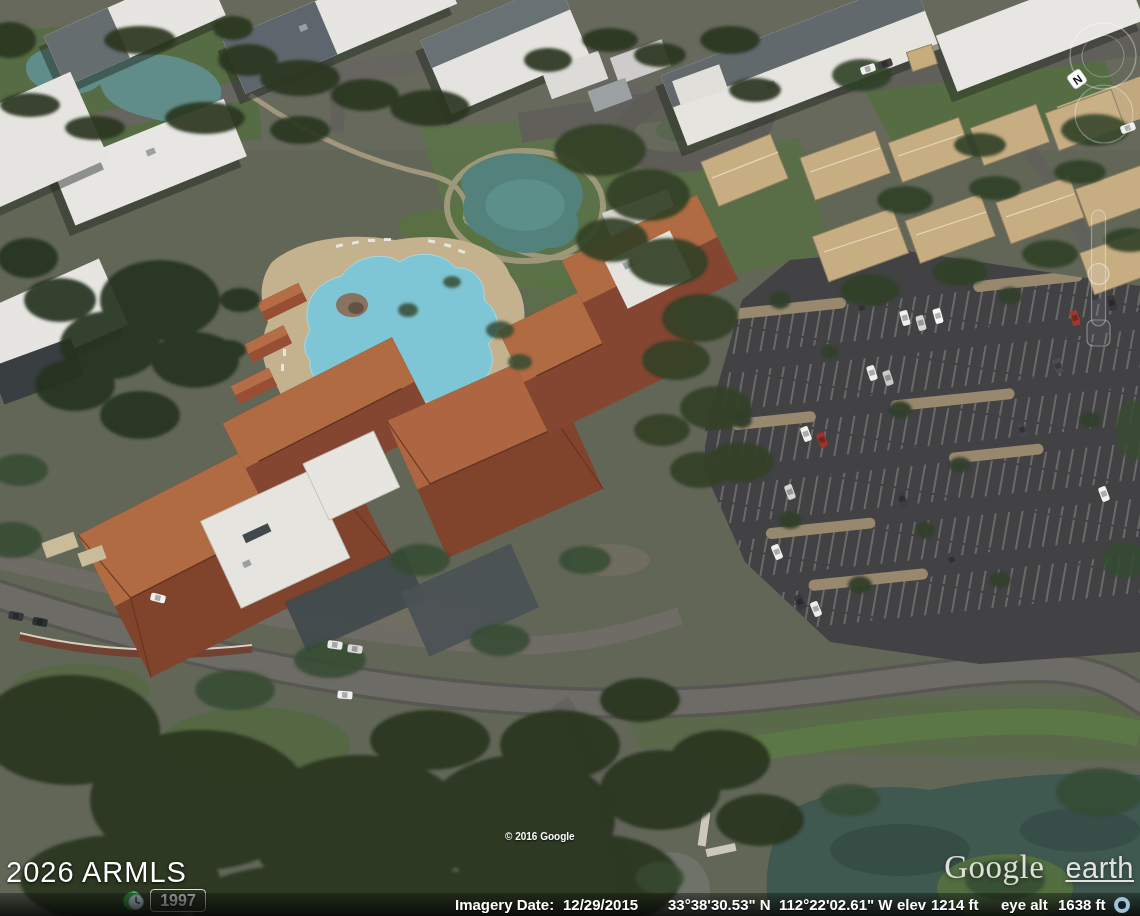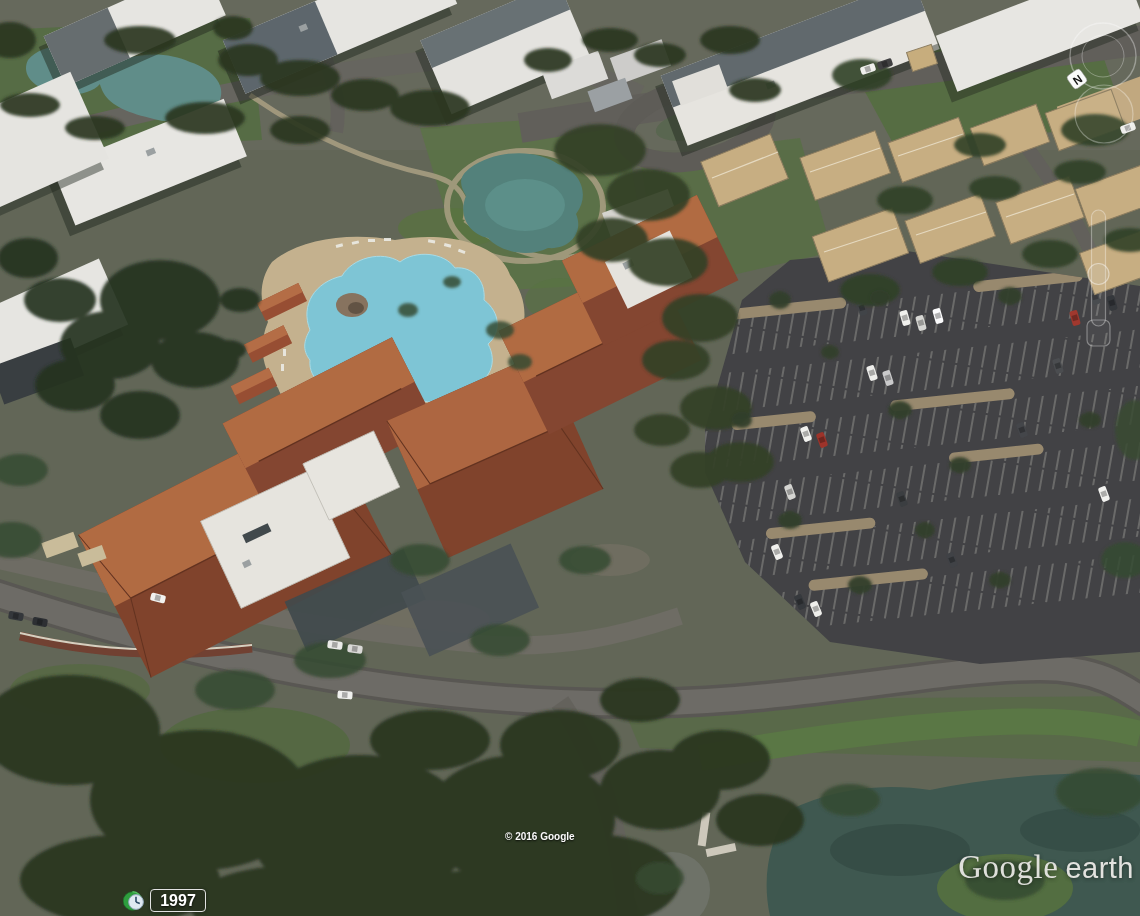--- a/index.html
+++ b/index.html
@@ -13,24 +13,24 @@
   .timectl{position:absolute;left:123px;top:889px;display:flex;align-items:center;gap:5px;}
   .clock{width:22px;height:22px;display:inline-block;}
   .yearbox{min-width:46px;height:21px;border:1.5px solid #e2e2e2;border-radius:4px;
     background:rgba(25,25,25,.22);color:#fff;font-size:16px;font-weight:bold;
     display:inline-flex;align-items:center;justify-content:center;padding:0 4px;
     text-shadow:0 1px 2px rgba(0,0,0,.8);box-shadow:0 0 3px rgba(0,0,0,.4);}
   
   .copyright{position:absolute;left:505px;top:831px;font-size:10px;font-weight:bold;color:#fbfbfb;
     text-shadow:0 1px 2px rgba(0,0,0,.8);}
   
-  .gelogo{position:absolute;right:6px;bottom:30px;display:flex;align-items:baseline;gap:7px;
+  .gelogo{position:absolute;right:6px;bottom:30px;display:flex;align-items:baseline;gap:21px;
     opacity:.95;text-shadow:0 1px 4px rgba(0,0,0,.5);}
   .gelogo .g1{font-family:"Liberation Serif",serif;font-size:33px;color:#e8e7e4;letter-spacing:.5px;}
-  .gelogo .g2{font-family:"Liberation Sans",sans-serif;font-size:29px;color:#eceae7;letter-spacing:.5px;}
+  .gelogo .g2{font-family:"Liberation Sans",sans-serif;font-size:29px;color:#eceae7;letter-spacing:.5px;text-decoration:underline;}
   
   .statusbar{position:absolute;left:0;bottom:0;width:1140px;height:23px;
     background:linear-gradient(to bottom,rgba(18,22,18,.45),rgba(4,6,4,.85));}
   .statusbar span{position:absolute;top:0;height:23px;line-height:23px;font-size:15px;font-weight:bold;
     color:#fff;text-shadow:0 1px 1px #000;white-space:nowrap;}
   .stream{position:absolute;left:1114px;top:4px;width:8px;height:8px;border-radius:50%;
     border:4px solid #9fc2d6;background:rgba(10,25,40,.45);}
 </style>
 </head>
 <body>
@@ -462,20 +462,21 @@
     </g>
     <circle cx="1104" cy="114" r="29" fill="rgba(255,255,255,.04)" stroke="rgba(255,255,255,.32)" stroke-width="1.2"></circle>
     <g>
       <rect x="1091.5" y="210" width="14" height="116" rx="7" fill="rgba(255,255,255,.05)" stroke="rgba(255,255,255,.35)" stroke-width="1.2"></rect>
       <circle cx="1098.5" cy="274" r="10.5" fill="rgba(205,215,220,.14)" stroke="rgba(255,255,255,.45)" stroke-width="1.2"></circle>
       <rect x="1087" y="320" width="23" height="26" rx="6" fill="rgba(255,255,255,.04)" stroke="rgba(255,255,255,.35)" stroke-width="1.2"></rect>
     </g>
   </g>
 </svg>
 
+<div class="armls">2026 ARMLS</div>
 
 <div class="timectl">
   <span class="clock">
     <svg viewBox="0 0 22 22" width="22" height="22">
       <circle cx="9.5" cy="11" r="9.3" fill="#2e9e3e" stroke="#1c6e2a" stroke-width=".6"></circle>
       <path d="M 9.5,1.8 A 9.3,9.3 0 0 1 18.8,11" fill="none" stroke="#55c063" stroke-width="1.4"></path>
       <circle cx="13" cy="12" r="7.4" fill="#dfe9f2" stroke="#8fa6b8" stroke-width="1"></circle>
       <line x1="13" y1="12" x2="13" y2="6.8" stroke="#2b4a66" stroke-width="1.6"></line>
       <line x1="13" y1="12" x2="16.8" y2="13.6" stroke="#2b4a66" stroke-width="1.6"></line>
     </svg>
@@ -483,14 +484,25 @@
   <span class="yearbox">1997</span>
 </div>
 
 <div class="copyright">© 2016 Google</div>
 
 <div class="gelogo">
   <span class="g1">Google</span>
   <span class="g2">earth</span>
 </div>
 
-
+<div class="statusbar">
+  <span style="left:455px">Imagery Date:</span>
+  <span style="left:563px">12/29/2015</span>
+  <span style="left:668px">33°38'30.53" N</span>
+  <span style="left:779px">112°22'02.61" W</span>
+  <span style="left:897px">elev</span>
+  <span style="left:931px">1214 ft</span>
+  <span style="left:1001px">eye alt</span>
+  <span style="left:1058px">1638 ft</span>
+  <i class="stream"></i>
 </div>
 
+</div>
+
 </body></html>

